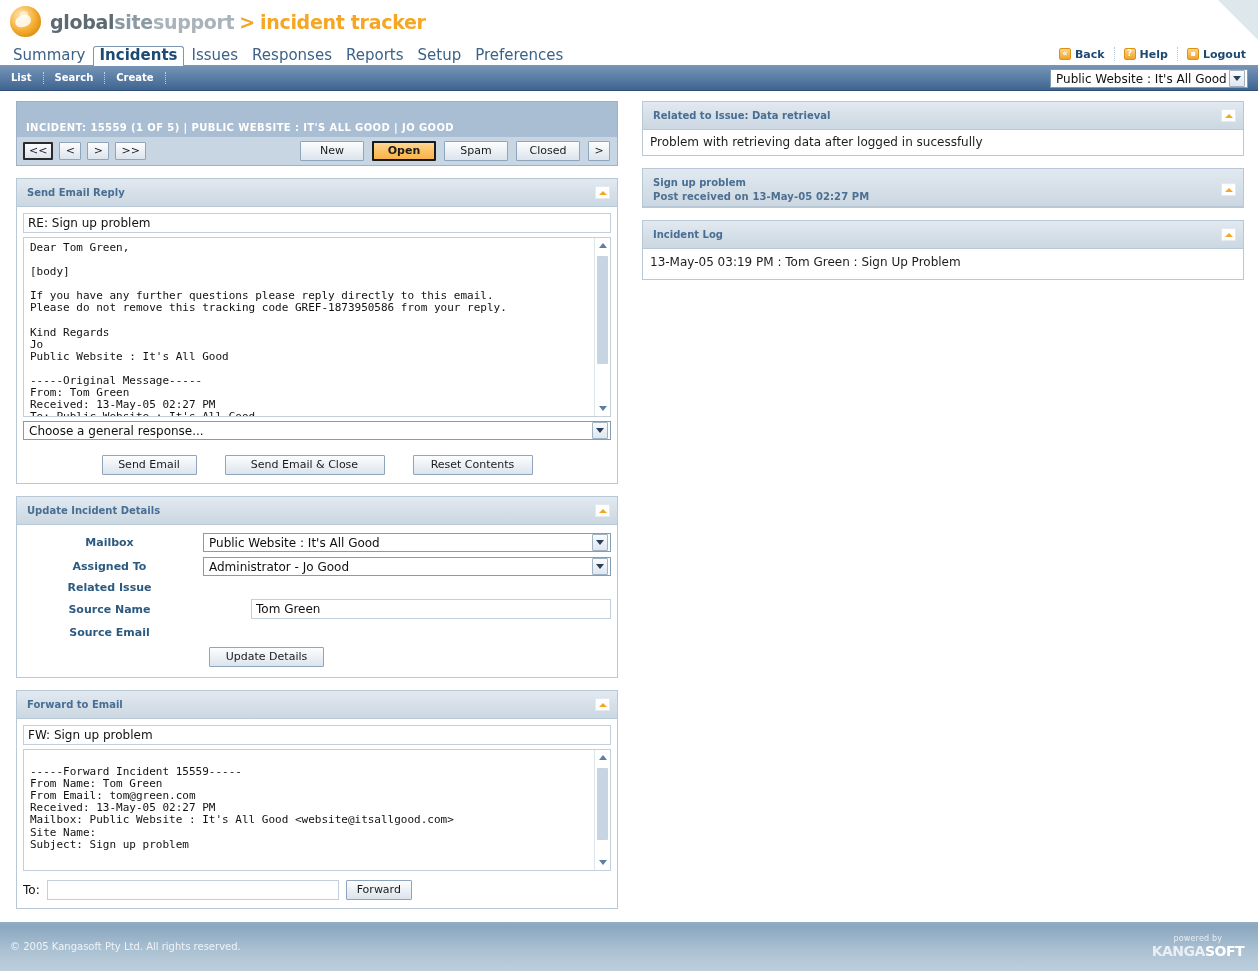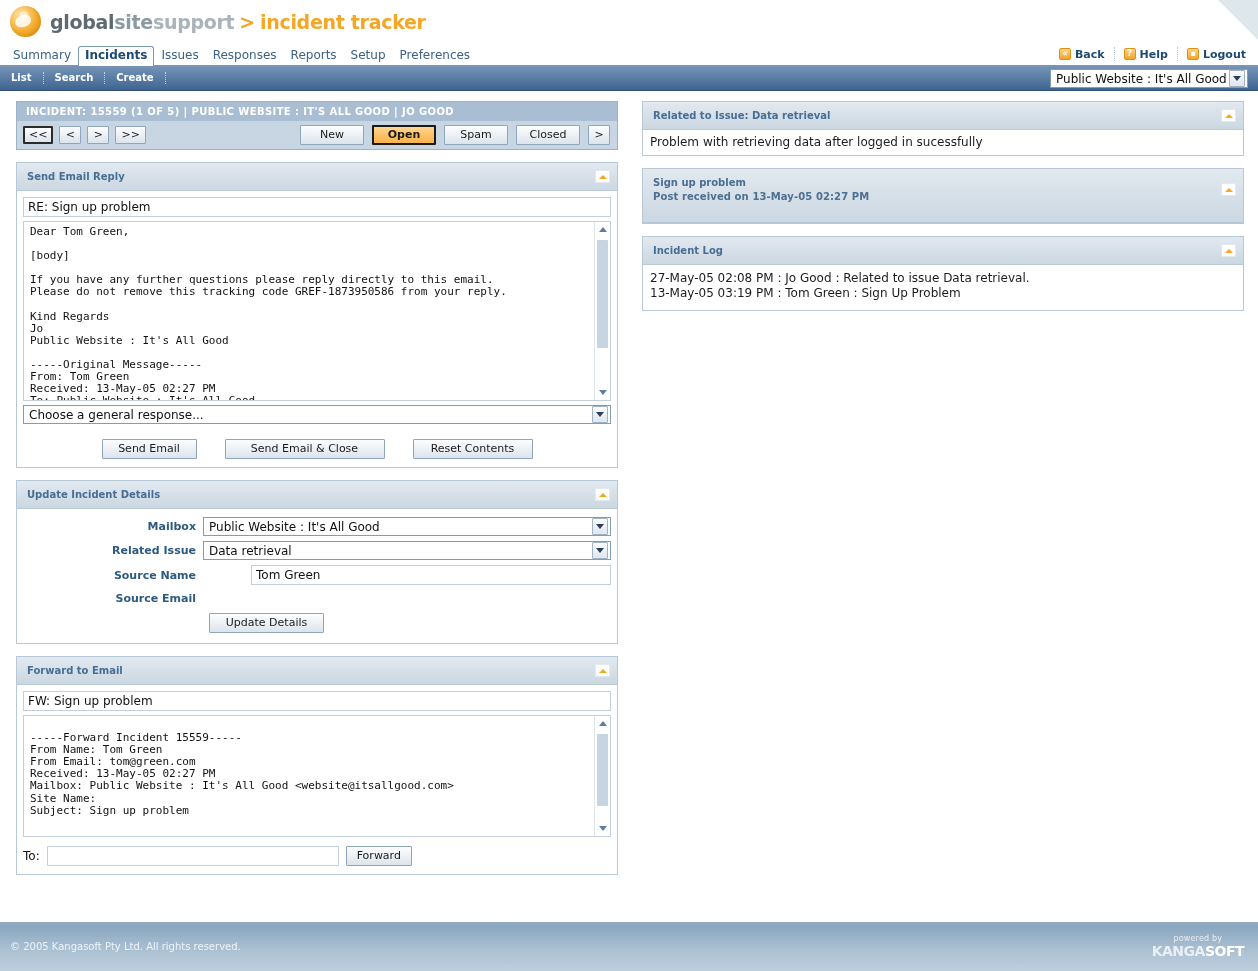--- a/index.html
+++ b/index.html
@@ -52,21 +52,21 @@
 
   
   .tabrow {
     position: relative; height: 21px;
     background: linear-gradient(to bottom, #ffffff 0%, #ffffff 100%);
     border-bottom: 1px solid #7a97b5;
     padding-left: 6px;
   }
   .tabs { display:flex; align-items:flex-end; height:21px; }
   .tab {
-    font-size: 12px; color:#3c6287; padding: 2px 7px 3px 7px;
+    font-size: 15px; color:#3c6287; padding: 2px 7px 3px 7px;
     cursor: pointer; line-height: 15px; white-space:nowrap;
   }
   .tab.active {
     font-weight: bold; color:#1d4a74;
     border: 1px solid #7a97b5; border-bottom: 1px solid #fff;
     border-radius: 3px 3px 0 0;
     background:#fff; margin-bottom:-1px; padding: 1px 6px 3px 6px;
   }
   .nav-right {
     position:absolute; right:8px; top:2px; display:flex; align-items:center; gap:0;
@@ -119,21 +119,21 @@
 
   
   .content { position:relative; padding: 10px 10px 0 16px; display:flex; gap:24px; }
   .col-left { width: 602px; flex:none; }
   .col-right{ width: 602px; flex:none; }
 
   
   .incident-box { border:1px solid #9db2c6; background:#c8d6e3; margin-bottom:12px; }
   .incident-title {
     background:#a9bed2; color:#ffffff; font-weight:bold; font-size:10px;
-    letter-spacing:.4px; padding:4px 8px 4px 9px;
+    letter-spacing:.4px; padding:20px 8px 4px 9px;
   }
   .incident-actions { display:flex; align-items:center; padding:5px 6px 6px 6px; position:relative; height:28px; }
   .btn {
     font-family:"DejaVu Sans","Liberation Sans",sans-serif;
     font-size:11px; color:#1b1b1b; cursor:pointer;
     background: linear-gradient(to bottom,#fdfdfe 0%,#eef2f6 45%,#dbe3ec 100%);
     border:1px solid #8ea5bb; padding: 2px 10px; line-height:14px;
     border-radius:1px;
   }
   .btn.small { padding: 1px 5px; min-width:22px; text-align:center; }
@@ -184,21 +184,21 @@
   .sbtn { width:15px; height:15px; display:flex; align-items:center; justify-content:center; background:#fff; }
   .tri-up { width:0;height:0;border-left:4px solid transparent;border-right:4px solid transparent;border-bottom:5px solid #5c7ea3; }
   .tri-dn { width:0;height:0;border-left:4px solid transparent;border-right:4px solid transparent;border-top:5px solid #5c7ea3; }
   .sthumb { position:absolute; left:2px; width:11px; background:#c7d5e2; border-radius:1px; }
 
   .btn-row { display:flex; justify-content:center; gap:28px; padding: 9px 0 8px 0; }
 
   
   .form-row { display:flex; align-items:center; margin-bottom:5px; }
   .form-label {
-    width: 180px; text-align:right; padding-right:7px;
+    width: 180px; text-align:center; padding-right:7px;
     font-size:11px; font-weight:bold; color:#2c5a80;
   }
   .form-field { flex:1; }
   .form-btn-row { display:flex; padding: 6px 0 6px 186px; }
 
   
   .body-line { font-size:12px; color:#1c1c1c; line-height:15px; }
 
   
   .footer {
@@ -356,31 +356,34 @@
             <div class="form-field">
               <div class="fake-select">
                 <span class="val">Public Website : It's All Good</span>
                 <span class="arrow">
                     <span class="caret-dn"></span>
                   </span>
               </div>
             </div>
           </div>
 
-
           <div class="form-row">
-            <div class="form-label">Related Issue</div>
+            <div class="form-label">Assigned To</div>
             <div class="form-field">
               <div class="fake-select">
-                <span class="val">Data retrieval</span>
+                <span class="val">Administrator - Jo Good</span>
                 <span class="arrow">
                     <span class="caret-dn"></span>
                   </span>
               </div>
             </div>
+          </div>
+
+          <div class="form-row">
+            <div class="form-label">Related Issue</div>
           </div>
 
           <div class="form-row" style="margin-bottom:7px;gap:48px;">
             <div class="form-label">Source Name</div>
             <div class="form-field">
               <input class="text" type="text" value="Tom Green" style="">
             </div>
           </div>
 
           <div class="form-row" style="margin-bottom:2px;">
@@ -439,38 +442,37 @@
           <div class="collapse-ico">
               <span class="chev-up"></span>
             </div>
         </div>
         <div class="panel-body flat">
           <div class="body-line">Problem with retrieving data after logged in sucessfully</div>
         </div>
       </div>
 
       <div class="panel">
-        <div class="panel-head" style="padding-bottom:20px;">
+        <div class="panel-head" style="padding-bottom:4px;">
           <div class="panel-title">Sign up problem</div>
           <div class="panel-sub">Post received on 13-May-05 02:27 PM</div>
           <div class="collapse-ico" style="top:14px;">
               <span class="chev-up"></span>
             </div>
         </div>
       </div>
 
       <div class="panel">
         <div class="panel-head">
           <div class="panel-title">Incident Log</div>
           <div class="collapse-ico">
               <span class="chev-up"></span>
             </div>
         </div>
         <div class="panel-body flat" style="padding:6px 7px 9px 7px;">
-          <div class="body-line">27-May-05 02:08 PM : Jo Good : Related to issue Data retrieval.</div>
           <div class="body-line">13-May-05 03:19 PM : Tom Green : Sign Up Problem</div>
         </div>
       </div>
 
     </div>
   </div>
 
   <div class="footer">
     <div class="copyright">© 2005 Kangasoft Pty Ltd. All rights reserved.</div>
     <div class="kanga">

